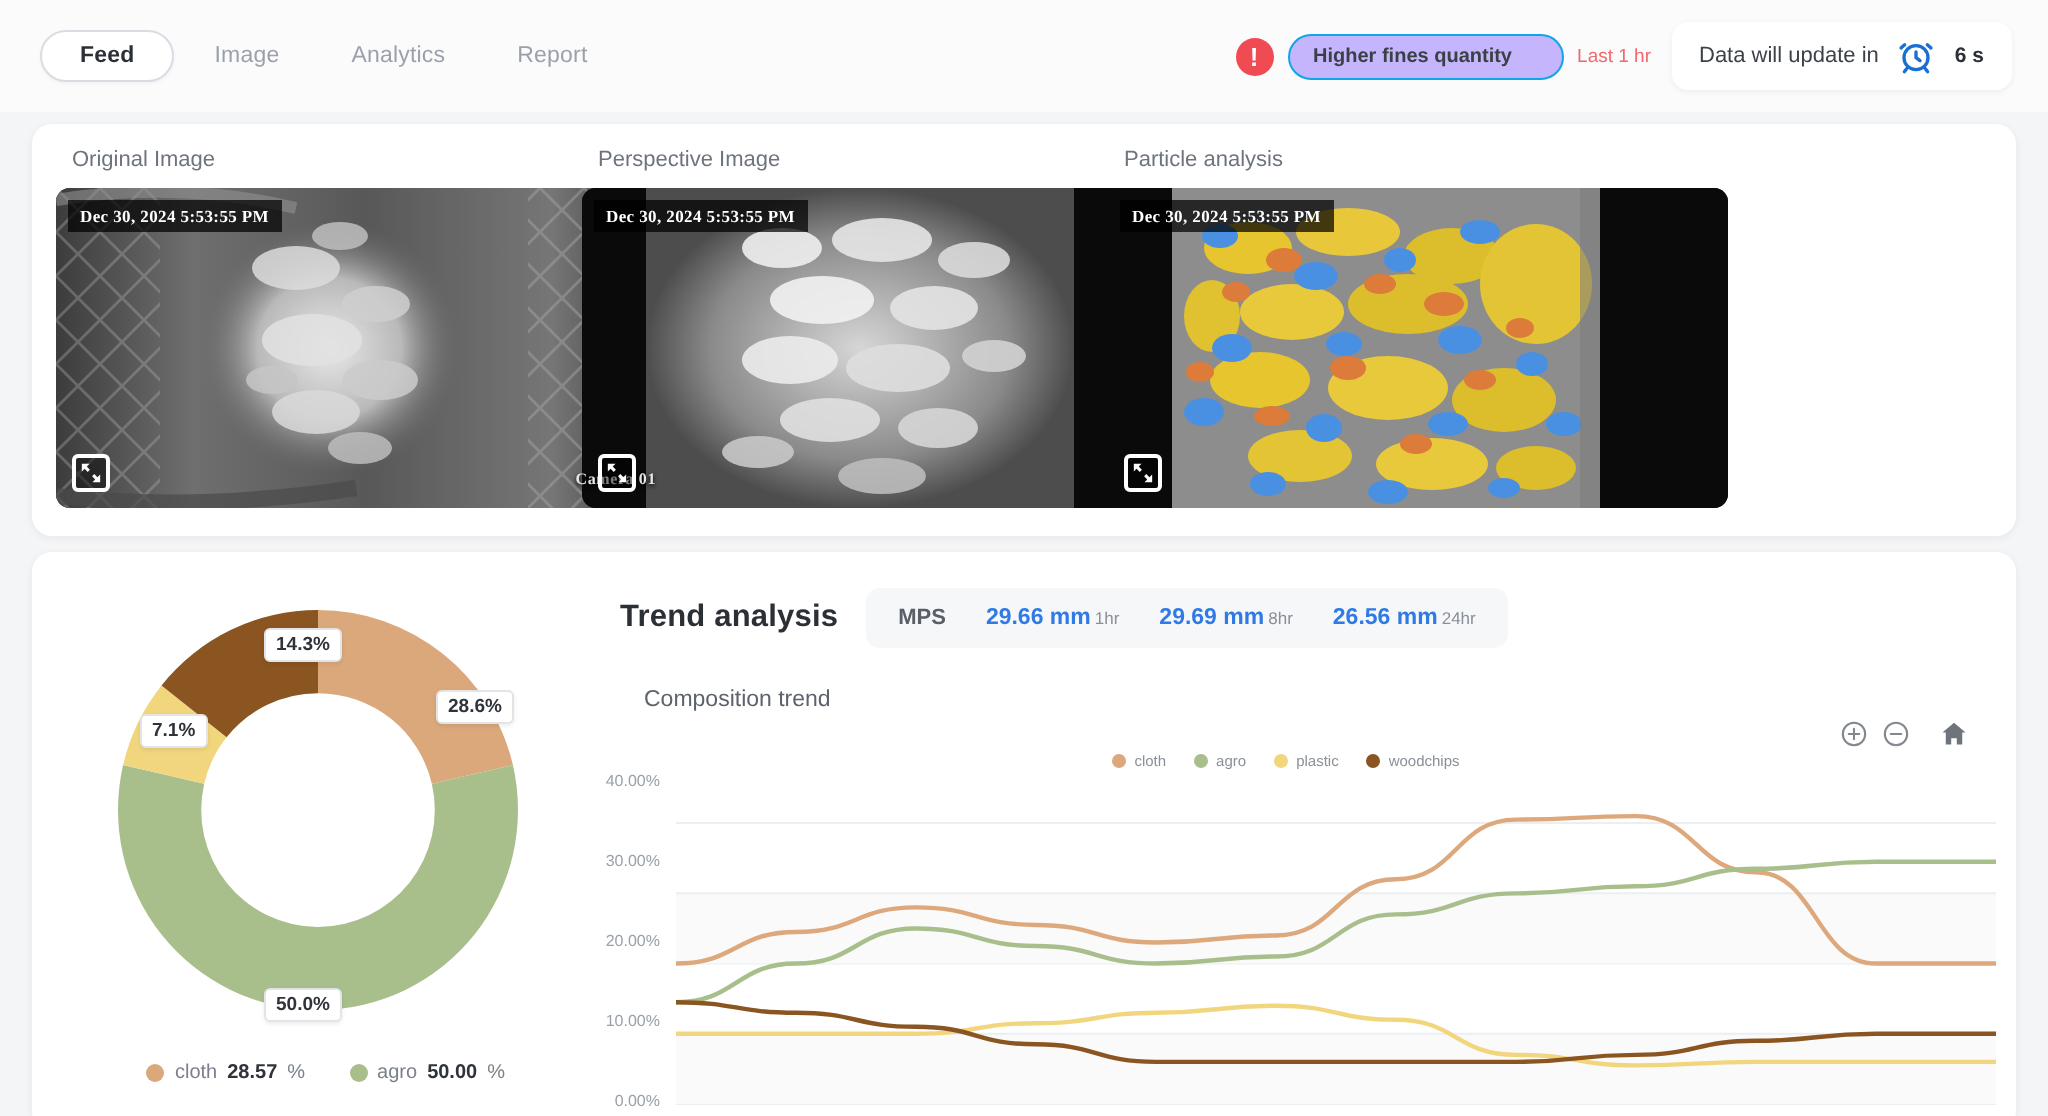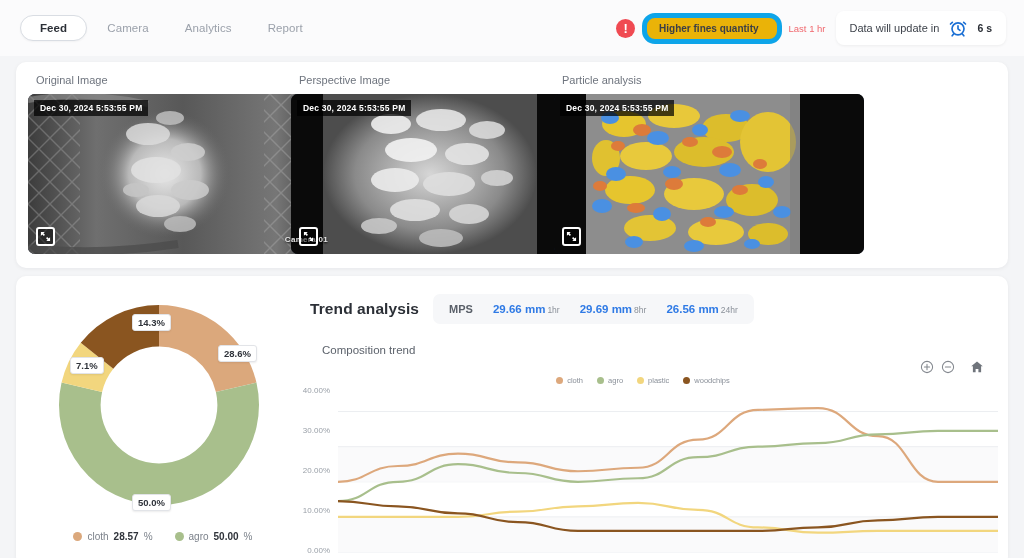--- a/index.html
+++ b/index.html
@@ -33,21 +33,21 @@
   .header-right { margin-left: auto; display: flex; align-items: center; gap: 10px; }
   .alert-wrap { display: flex; align-items: center; gap: 7px; }
   .alert-icon {
     width: 19px; height: 19px; border-radius: 50%;
     background: #f04a52; color: #fff;
     font-size: 13px; font-weight: bold;
     display: flex; align-items: center; justify-content: center;
     line-height: 1;
   }
   .alert-pill {
-    background: #eab308; border: 5px solid #0ea5e9;
+    background: #c4b5fd; border: 1px solid #0ea5e9;
     border-radius: 13px; padding: 5px 18px 5px 12px;
     font-size: 10px; font-weight: bold; color: #3b3f46;
     min-width: 138px;
   }
   .alert-time { font-size: 9.5px; color: #f0686e; }
   .update-box {
     background: #ffffff; border-radius: 8px;
     padding: 7px 14px; display: flex; align-items: center; gap: 9px;
     box-shadow: 0 1px 3px rgba(0,0,0,.06);
   }
@@ -62,21 +62,21 @@
   }
   .images-card {
     position: absolute; left: 16px; top: 62px;
     width: 992px; height: 206px; padding: 10px 12px;
   }
   .img-row { display: flex; gap: 14px; }
   .img-col { width: 249px; }
   .img-title { font-size: 11px; color: #6e747e; margin: 2px 0 8px 8px; }
   .img-frame {
     position: relative; width: 310px; height: 160px;
-    border-radius: 7px; overflow: hidden; background: #0f172a;
+    border-radius: 7px; overflow: hidden; background: #0f172a; font-family: Liberation Serif, serif;
   }
   .img-stamp {
     position: absolute; left: 6px; top: 6px; z-index: 4;
     background: rgba(0,0,0,.72); color: #fff;
     font-size: 8.5px; font-weight: bold; padding: 3px 6px;
     letter-spacing: .2px;
   }
   .img-expand {
     position: absolute; left: 8px; bottom: 8px; z-index: 4;
     width: 19px; height: 19px; border: 2px solid #fff; border-radius: 3px;
@@ -140,21 +140,21 @@
   .ytick { position: absolute; font-size: 8px; color: #9aa0a8; text-align: right; width: 44px; }
 </style>
 </head>
 <body>
 
 <div class="app">
 
   <div class="header">
     <div class="nav">
       <div class="nav-tab active">Feed</div>
-      <div class="nav-tab">Camera</div>
+      <div class="nav-tab">Image</div>
       <div class="nav-tab">Analytics</div>
       <div class="nav-tab">Report</div>
     </div>
 
     <div class="header-right">
       <div class="alert-wrap">
         <div class="alert-icon">!</div>
         <div class="alert-pill">Higher fines quantity</div>
         <div class="alert-time">Last 1 hr</div>
       </div>

